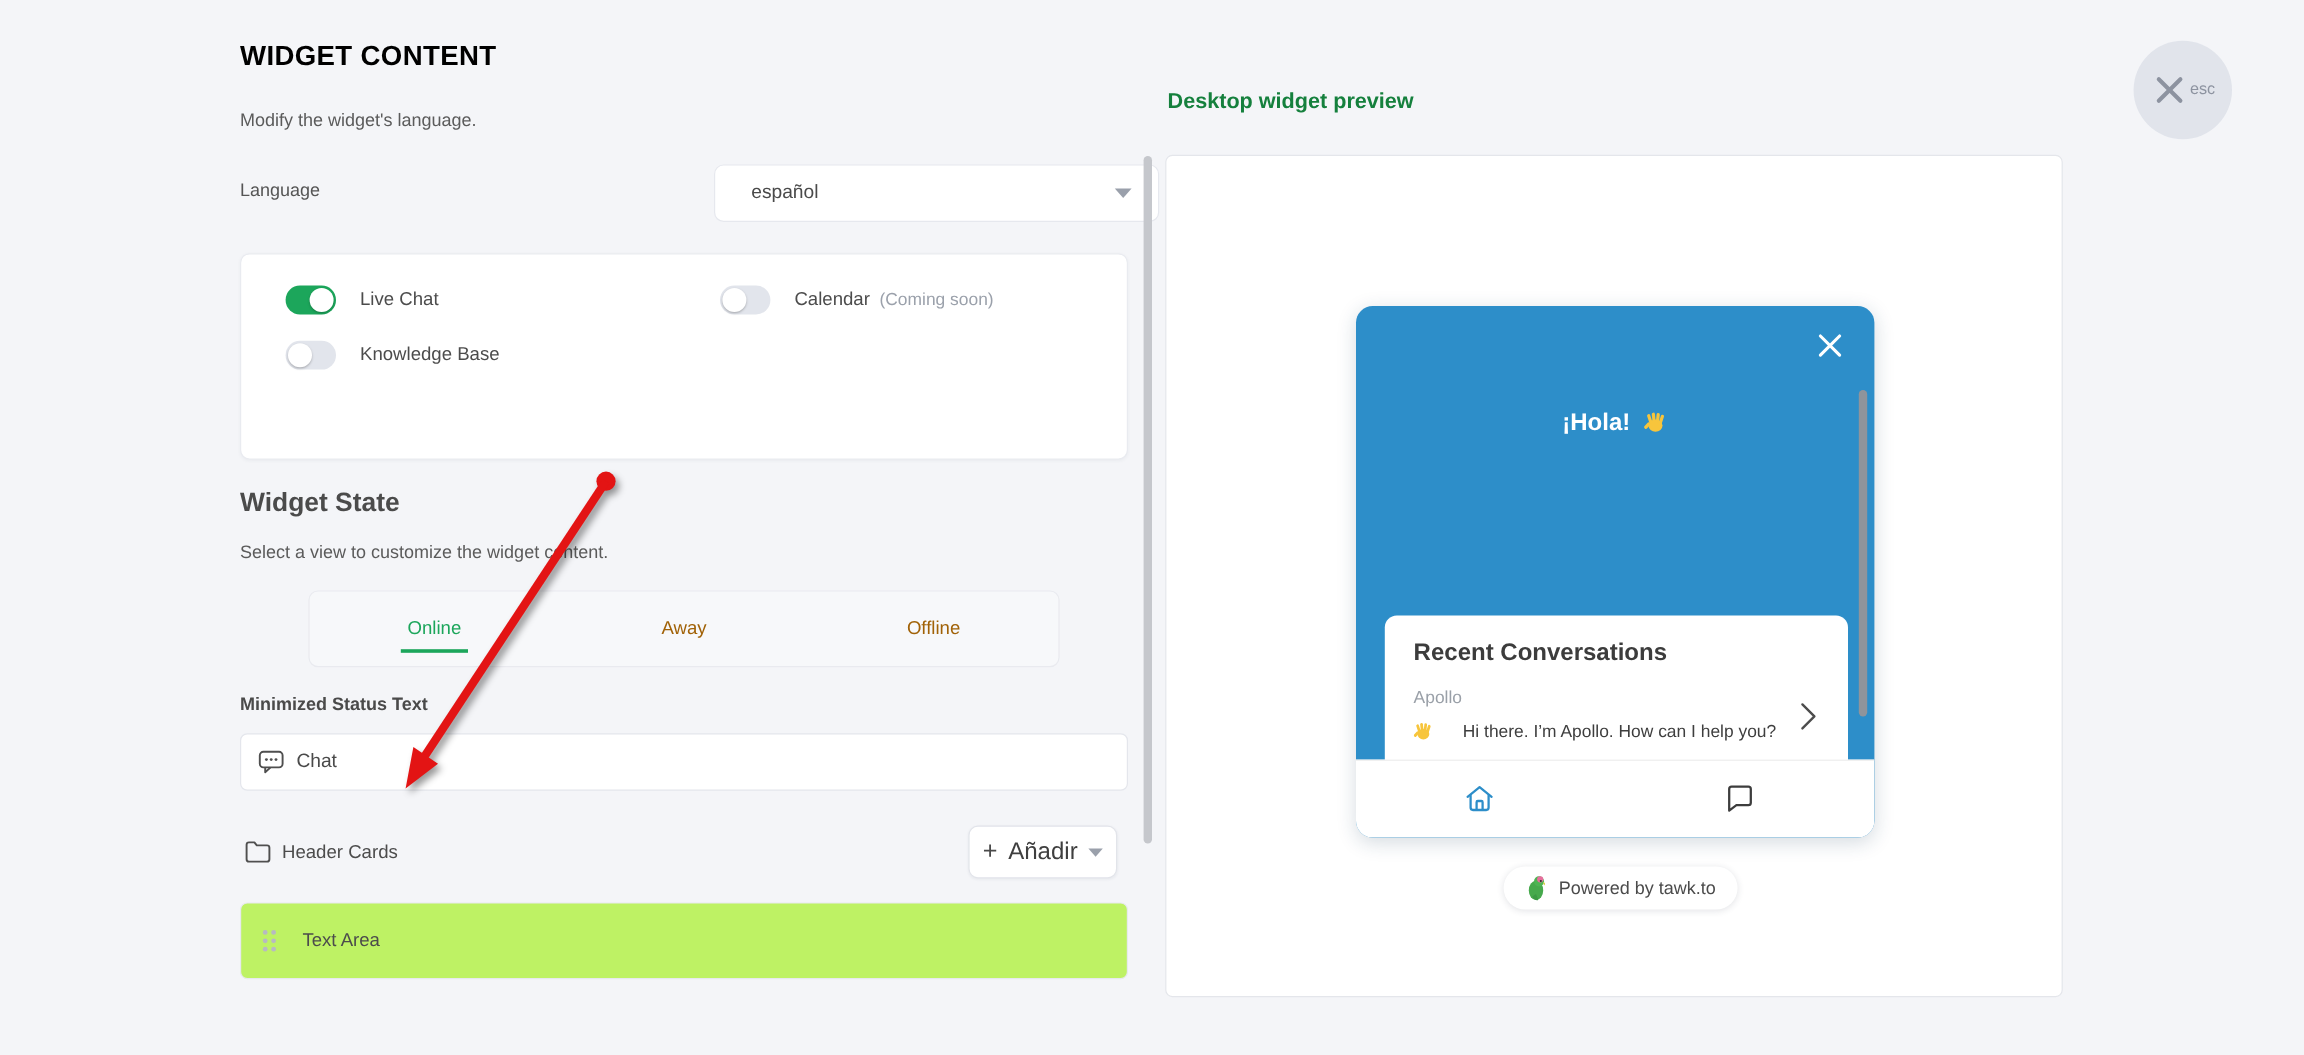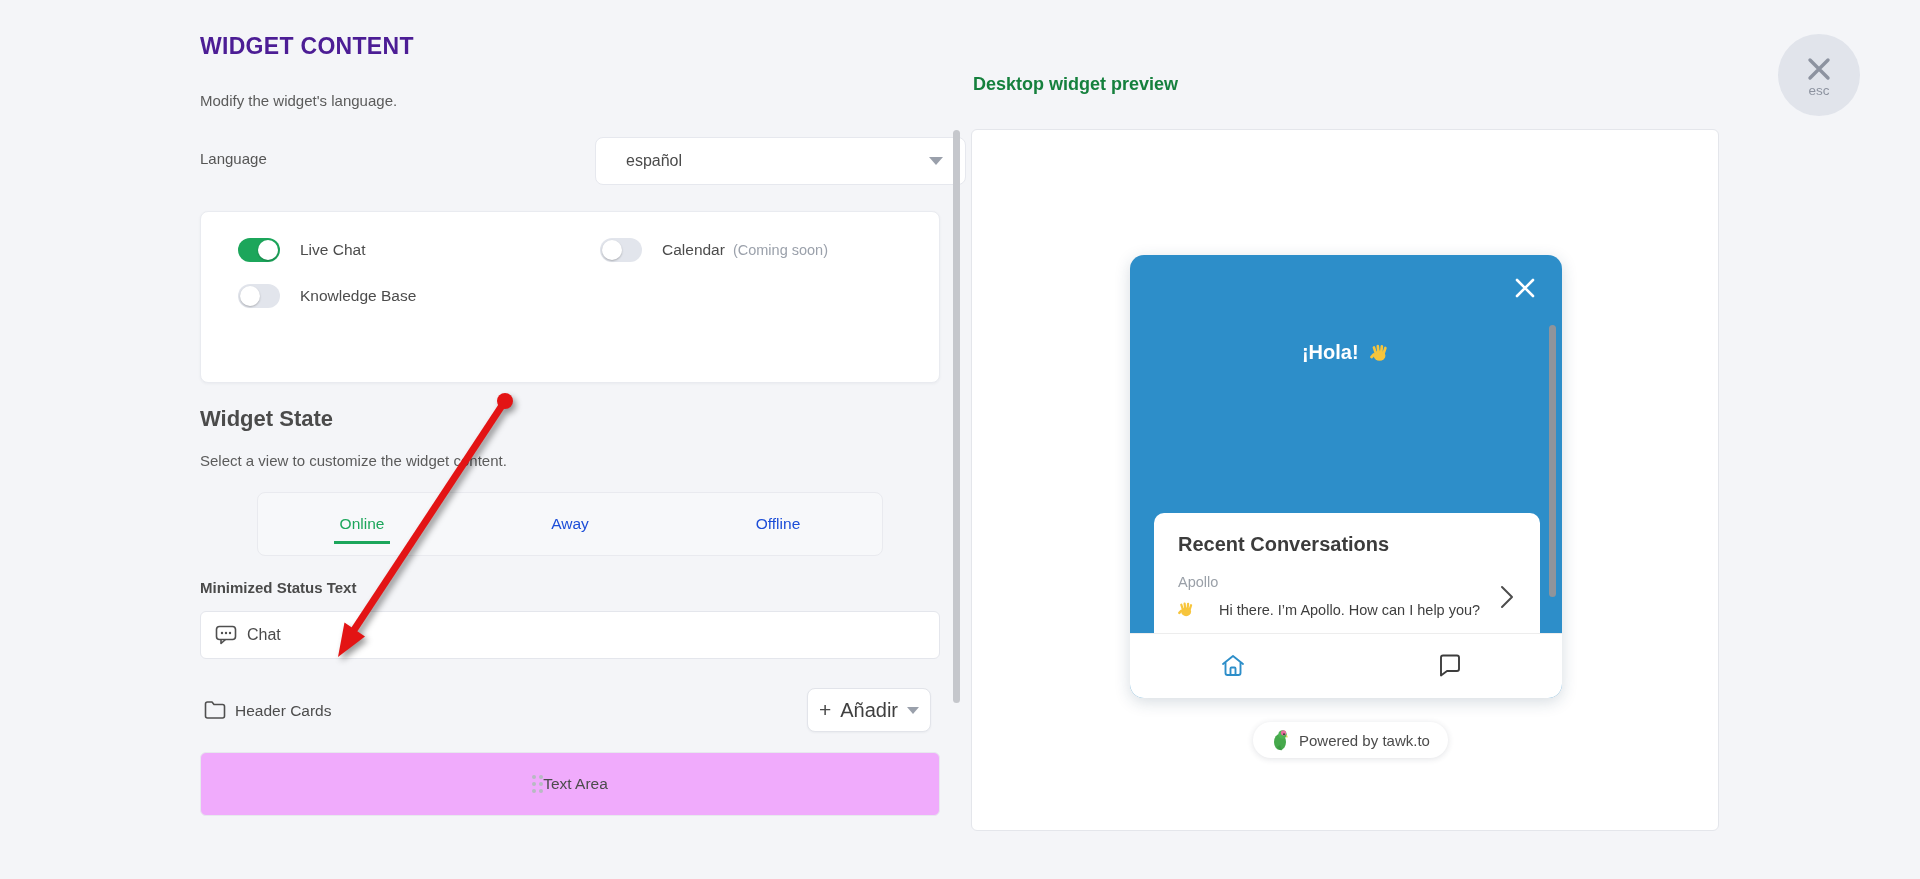--- a/index.html
+++ b/index.html
@@ -6,21 +6,21 @@
   html,body { width:1920px; height:879px; }
   body {
     position:relative; overflow:hidden;
     background:#f4f5f8;
     font-family:"Liberation Sans", sans-serif;
     color:#4e4e4e;
   }
   .abs { position:absolute; }
 
   
-  .page-title { left:200px; top:33px; font-size:23px; font-weight:bold; color:#4c1d95; letter-spacing:.3px;text-align:right; }
+  .page-title { left:200px; top:33px; font-size:23px; font-weight:bold; color:#000000; letter-spacing:.3px;text-align:right; }
   .page-subtitle { left:200px; top:92px; font-size:15px; color:#5b5b5b; }
 
   .lang-label { left:200px; top:150px; font-size:15px; color:#555; }
   .lang-select {
     left:569px; top:137px; width:371px; height:48px;
     background:#fff; border:1px solid #e6e8ee; border-radius:8px;
     display:flex; align-items:center; padding:0 22px 0 30px; cursor:pointer;margin-left:26px;
   }
   .lang-select .val { flex:1; font-size:16px; color:#4a4a4a; }
   .caret-down { width:0; height:0; border-left:7px solid transparent; border-right:7px solid transparent; border-top:8px solid #9aa0ab; }
@@ -42,21 +42,21 @@
   .cal-group { position:absolute; left:362px; top:0; display:flex; align-items:center; height:24px; }
 
   .section-title { left:200px; top:406px; font-size:22px; font-weight:bold; color:#4b4b4b; }
   .section-sub { left:200px; top:452px; font-size:15px; color:#5b5b5b; }
 
   .tabs {
     left:257px; top:492px; width:626px; height:64px;
     background:#f7f8fa; border:1px solid #e9eaef; border-radius:8px;
     display:flex;
   }
-  .tab { flex:1; position:relative; display:flex; align-items:center; justify-content:center; font-size:15.5px; color:#1d4ed8; cursor:pointer; }
+  .tab { flex:1; position:relative; display:flex; align-items:center; justify-content:center; font-size:15.5px; color:#a16207; cursor:pointer; }
   .tab.active { color:#1ca65b; }
   .tab.active::after { content:""; position:absolute; bottom:11px; left:50%; transform:translateX(-50%); width:56px; height:3px; background:#1ca65b; }
 
   .min-label { left:200px; top:579px; font-size:15px; font-weight:bold; color:#4a4a4a; }
   .status-field {
     left:200px; top:611px; width:740px; height:48px;
     background:#fff; border:1px solid #e4e6ec; border-radius:6px;
     display:flex; align-items:center; padding:0 14px; gap:10px;
   }
   .status-field input { border:none; outline:none; font-family:inherit; font-size:16px; color:#4a4a4a; flex:1; background:transparent; }
@@ -67,22 +67,22 @@
     background:#fff; border:1px solid #e2e4ea; border-radius:8px;
     display:flex; align-items:center; justify-content:center; gap:9px;
     cursor:pointer; box-shadow:0 1px 2px rgba(40,50,70,.05);
   }
   .add-btn .plus { font-size:21px; color:#4a4a4a; line-height:1; margin-top:-2px; }
   .add-btn .txt { font-size:20px; color:#3f3f3f; }
   .add-btn .caret-down { border-left-width:6px; border-right-width:6px; border-top-width:7px; }
 
   .item-card {
     left:200px; top:752px; width:740px; height:64px;
-    background:#f0abfc; border:1px solid #e7e9ee; border-radius:6px;
-    display:flex; align-items:center; padding:0 18px; gap:0;justify-content:center;
+    background:#bef264; border:1px solid #e7e9ee; border-radius:6px;
+    display:flex; align-items:center; padding:0 18px; gap:22px;
   }
   .drag-handle { display:grid; grid-template-columns:4px 4px; grid-auto-rows:4px; gap:3px; cursor:grab; }
   .drag-handle i { width:4px; height:4px; border-radius:50%; background:#b7bac2; }
   .item-card .txt { font-size:15.5px; color:#4c4c4c; }
 
   .left-scrollbar { left:953px; top:130px; width:7px; height:573px; background:#c5c7cc; border-radius:4px; }
 
   
   .preview-title { left:973px; top:74px; font-size:18px; font-weight:bold; color:#15803d; }
   .preview-card { left:971px; top:129px; width:748px; height:702px; background:#fff; border:1px solid #e4e6eb; border-radius:6px; }
@@ -116,21 +116,21 @@
 
   .powered {
     left:1253px; top:722px; height:36px; padding:0 18px;
     background:#fff; border-radius:18px; box-shadow:0 1px 6px rgba(40,50,70,.14);
     display:flex; align-items:center; gap:8px; font-size:15px; color:#4b4b4b;
   }
 
   .esc-btn {
     left:1778px; top:34px; width:82px; height:82px; border-radius:50%;
     background:rgba(221,224,233,.85);
-    display:flex; flex-direction:column; align-items:center; justify-content:center;
+    display:flex; align-items:center; justify-content:center;
     cursor:pointer; gap:1px;
   }
   .esc-btn .lbl { font-size:13.5px; color:#8d93a0; margin-top:-3px; }
 
   .arrow-layer { left:0; top:0; width:1920px; height:879px; pointer-events:none; z-index:50; }
 </style>
 </head>
 <body>
 
 <h1 class="abs page-title">WIDGET CONTENT</h1>

